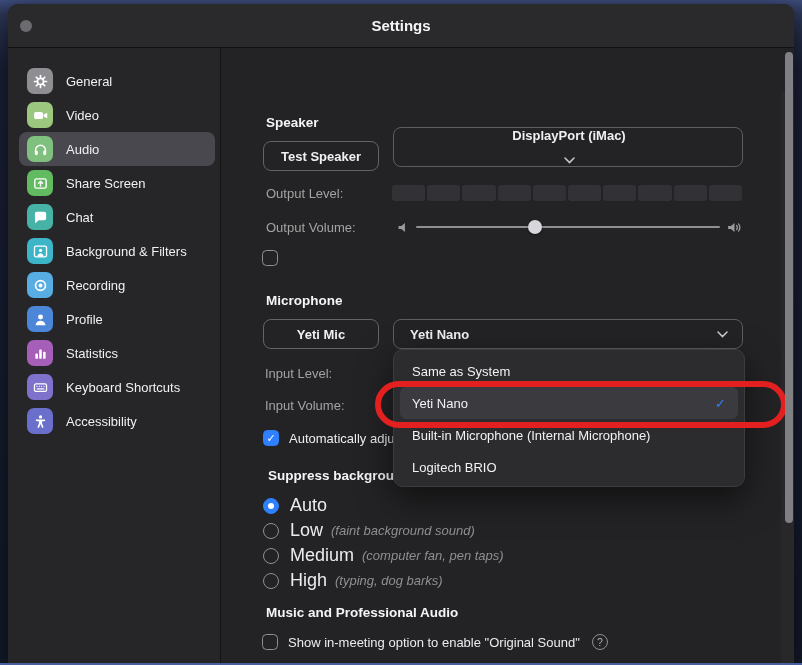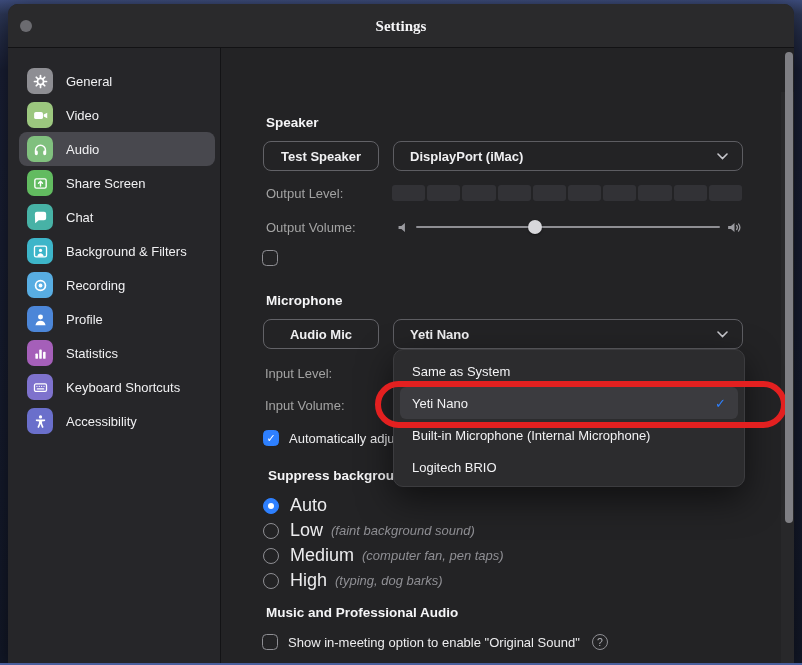--- a/index.html
+++ b/index.html
@@ -9,21 +9,21 @@
     background:linear-gradient(180deg,#3e4d7e 0%,#2d3858 14px,#1b2138 70px,#141a2b 100%);
     position:relative; overflow:hidden;
     -webkit-font-smoothing:antialiased;
   }
   .window {
     position:absolute; left:8px; top:4px; width:786px; height:661px;
     background:#232325; border-radius:10px 10px 0 0; overflow:hidden;
     box-shadow:0 8px 30px rgba(0,0,0,.65);
   }
   
-  .titlebar { position:absolute; left:0; top:0; width:100%; height:44px; background:#2a2a2c; border-bottom:1px solid #121214;font-family:Liberation Serif, serif; }
+  .titlebar { position:absolute; left:0; top:0; width:100%; height:44px; background:#2a2a2c; border-bottom:1px solid #121214; }
   .traffic { position:absolute; left:12px; top:16px; width:12px; height:12px; border-radius:50%; background:#6b6b70; border:none; }
   .win-title { position:absolute; left:0; top:0; width:100%; height:44px; line-height:44px; text-align:center; color:#f5f5f7; font-size:15px; font-weight:bold; }
   
   .sidebar { position:absolute; left:0; top:44px; width:213px; bottom:0; background:#262629; border-right:1px solid #131315; }
   .side-list { display:flex; flex-direction:column; gap:0; padding-top:16px; }
   .side-item { display:flex; align-items:center; height:34px; margin:0 5px 0 11px; border-radius:8px; padding-left:8px; cursor:default; }
   .side-item.selected { background:#48484e; }
   .side-icon { width:26px; height:26px; border-radius:7px; display:flex; align-items:center; justify-content:center; flex:0 0 26px; }
   .side-icon svg { width:17px; height:17px; display:block; }
   .side-label { color:#f0f0f2; font-size:13px; margin-left:13px; white-space:nowrap; }
@@ -210,21 +210,21 @@
         <span class="side-label">Accessibility</span>
       </div>
 
     </div>
   </nav>
 
   <div class="main">
 
     <div class="abs heading" style="left:44px; top:67px;">Speaker</div>
     <button class="abs btn" style="left:41px; top:93px; width:116px; height:30px;">Test Speaker</button>
-    <div class="abs select" style="left:171px; top:93px; width:350px; height:30px;">
+    <div class="abs select" style="left:171px; top:79px; width:350px; height:40px;flex-direction:column;">
       <span class="sel-text">DisplayPort (iMac)</span>
       <svg class="chev" viewBox="0 0 11 7" fill="none">
           <path d="M1 1l4.5 4.5L10 1" stroke="#c7c7cc" stroke-width="1.6" stroke-linecap="round"></path>
         </svg>
     </div>
 
     <div class="abs graylbl" style="left:44px; top:138px;">Output Level:</div>
     <div class="abs meter" style="left:170px; top:137px; width:350px; height:16px;">
         <div class="seg"></div>
         <div class="seg"></div>
@@ -253,21 +253,21 @@
           <path d="M3 10v4h4l5 4.5v-13L7 10z" fill="#9a9a9f"></path>
           <path d="M15 9.2a4.4 4.4 0 0 1 0 5.6M17.6 7a8 8 0 0 1 0 10" stroke="#9a9a9f" stroke-width="1.8" fill="none" stroke-linecap="round"></path>
         </svg>
     </span>
 
     <div class="abs checkrow" style="left:40px; top:202px;">
       <span class="cbox">✓</span>
     </div>
 
     <div class="abs heading" style="left:44px; top:245px;">Microphone</div>
-    <button class="abs btn" style="left:41px; top:271px; width:116px; height:30px;">Audio Mic</button>
+    <button class="abs btn" style="left:41px; top:271px; width:116px; height:30px;">Yeti Mic</button>
     <div class="abs select" style="left:171px; top:271px; width:350px; height:30px;">
       <span class="sel-text">Yeti Nano</span>
       <svg class="chev" viewBox="0 0 11 7" fill="none">
           <path d="M1 1l4.5 4.5L10 1" stroke="#c7c7cc" stroke-width="1.6" stroke-linecap="round"></path>
         </svg>
     </div>
 
     <div class="abs graylbl" style="left:43px; top:318px;">Input Level:</div>
     <div class="abs graylbl" style="left:43px; top:350px;">Input Volume:</div>
 

